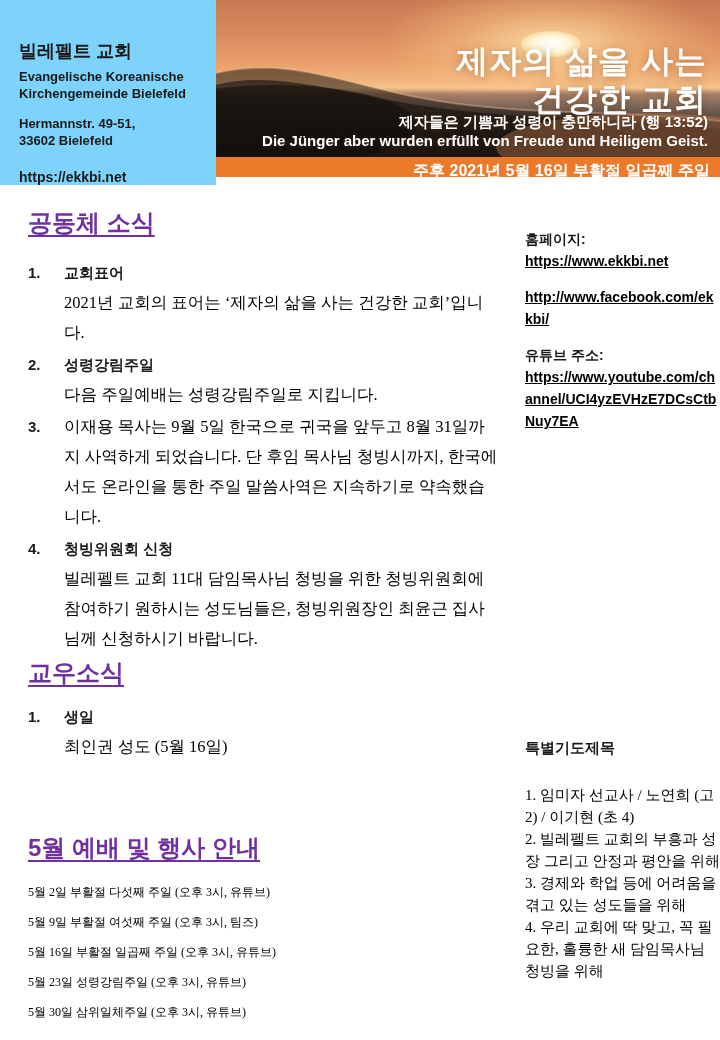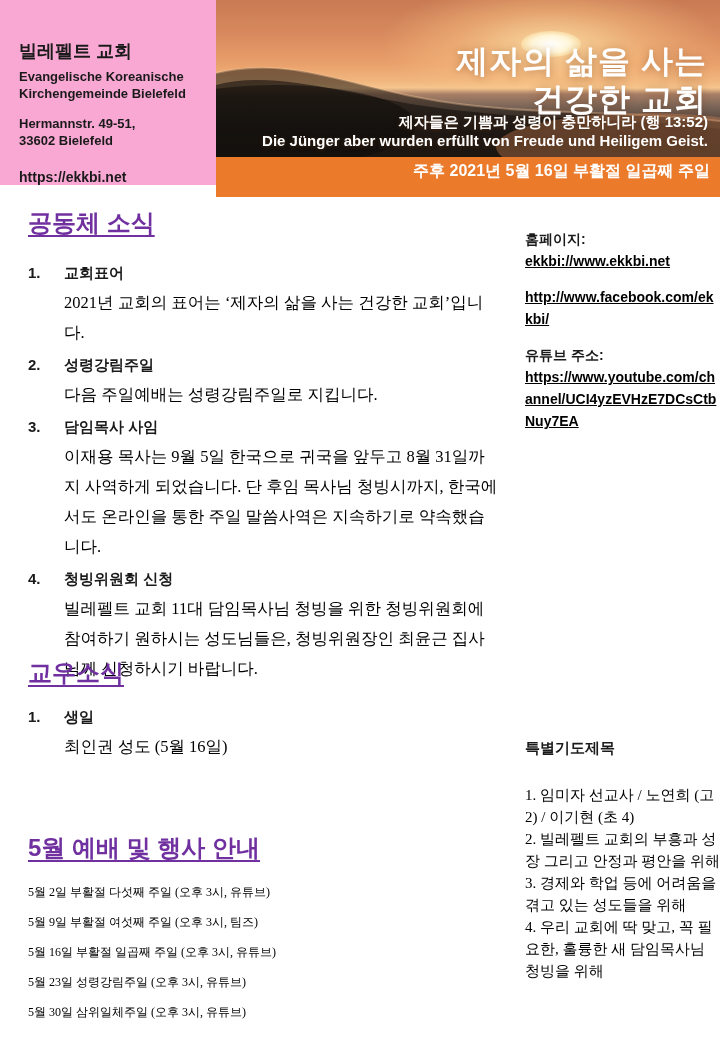--- a/index.html
+++ b/index.html
@@ -6,21 +6,21 @@
   body {
     width:720px; height:1040px; position:relative; background:#ffffff;
     font-family:"Liberation Sans", sans-serif; color:#1a1a1a;
     -webkit-font-smoothing:antialiased; overflow:hidden;
   }
 
   
   .header { position:absolute; left:0; top:0; width:720px; height:185px; }
   .header-left {
     position:absolute; left:0; top:0; width:216px; height:185px;
-    background:#f9a8d4; box-sizing:border-box; padding:40px 10px 0 19px;
+    background:#7dd3fc; box-sizing:border-box; padding:40px 10px 0 19px;
   }
   .church-name { font-weight:bold; font-size:18px; line-height:22px; margin-bottom:6px; }
   .church-sub div { font-weight:bold; font-size:13px; line-height:17px; }
   .church-address { margin-top:13px; }
   .church-address div { font-weight:bold; font-size:13px; line-height:17px; }
   .church-website { margin-top:20px; font-weight:bold; font-size:14px; }
 
   .photo {
     position:absolute; left:216px; top:0; width:504px; height:157px; overflow:hidden;
     background:linear-gradient(180deg,#c97a53 0%, #d88a5e 22%, #e99f6a 40%, #f1b77f 52%, #f6c58e 56%, #a87f66 60%, #7a6558 68%, #4a3c35 80%, #32291f 100%);
@@ -38,21 +38,21 @@
     position:absolute; right:13px; top:42px; text-align:right; color:#ffffff;
     font-weight:600; font-size:32px; line-height:38px; letter-spacing:1px;
     text-shadow:0 1px 8px rgba(110,55,20,0.45);
   }
   .photo-verse {
     position:absolute; right:12px; bottom:7px; text-align:right; color:#ffffff;
     font-weight:600; font-size:15px; line-height:19px;
     text-shadow:0 1px 4px rgba(90,45,15,0.55); white-space:nowrap;
   }
   .date-banner {
-    position:absolute; left:216px; top:157px; width:504px; height:40px;
+    position:absolute; left:216px; top:157px; width:504px; height:20px;
     background:#EC7A2B; color:#ffffff; font-weight:bold; font-size:16px; line-height:28px;
     text-align:right; box-sizing:border-box; padding-right:10px;
   }
 
   
   .section-heading {
     color:#7030A0; font-weight:bold; font-size:24px; line-height:30px;
     text-decoration:underline; text-decoration-thickness:2px; text-underline-offset:4px;
     display:inline-block;
   }
@@ -151,21 +151,20 @@
     <div class="news-num">2.</div>
     <div class="news-content">
       <div class="item-title">성령강림주일</div>
       <div class="item-body">다음 주일예배는 성령강림주일로 지킵니다.</div>
     </div>
   </div>
 
   <div class="news-item">
     <div class="news-num">3.</div>
     <div class="news-content">
-      <div class="item-title">담임목사 사임</div>
       <div class="item-body">이재용 목사는 9월 5일 한국으로 귀국을 앞두고 8월 31일까지 사역하게 되었습니다. 단 후임 목사님 청빙시까지, 한국에서도 온라인을 통한 주일 말씀사역은 지속하기로 약속했습니다.</div>
     </div>
   </div>
 
   <div class="news-item">
     <div class="news-num">4.</div>
     <div class="news-content">
       <div class="item-title">청빙위원회 신청</div>
       <div class="item-body">빌레펠트 교회 11대 담임목사님 청빙을 위한 청빙위원회에 참여하기 원하시는 성도님들은, 청빙위원장인 최윤근 집사님께 신청하시기 바랍니다.</div>
     </div>
@@ -189,21 +188,21 @@
   <div class="schedule-line">5월 2일 부활절 다섯째 주일 (오후 3시, 유튜브)</div>
   <div class="schedule-line">5월 9일 부활절 여섯째 주일 (오후 3시, 팀즈)</div>
   <div class="schedule-line">5월 16일 부활절 일곱째 주일 (오후 3시, 유튜브)</div>
   <div class="schedule-line">5월 23일 성령강림주일 (오후 3시, 유튜브)</div>
   <div class="schedule-line">5월 30일 삼위일체주일 (오후 3시, 유튜브)</div>
 </div>
 
 <div id="sidebar-links">
   <div class="link-group">
     <div class="link-label">홈페이지:</div>
-    <div class="link-url">ekkbi://www.ekkbi.net</div>
+    <div class="link-url">https://www.ekkbi.net</div>
   </div>
   <div class="link-group">
     <div class="link-url">http://www.facebook.com/ekkbi/</div>
   </div>
   <div class="link-group">
     <div class="link-label">유튜브 주소:</div>
     <div class="link-url">https://www.youtube.com/channel/UCI4yzEVHzE7DCsCtbNuy7EA</div>
   </div>
 </div>
 

